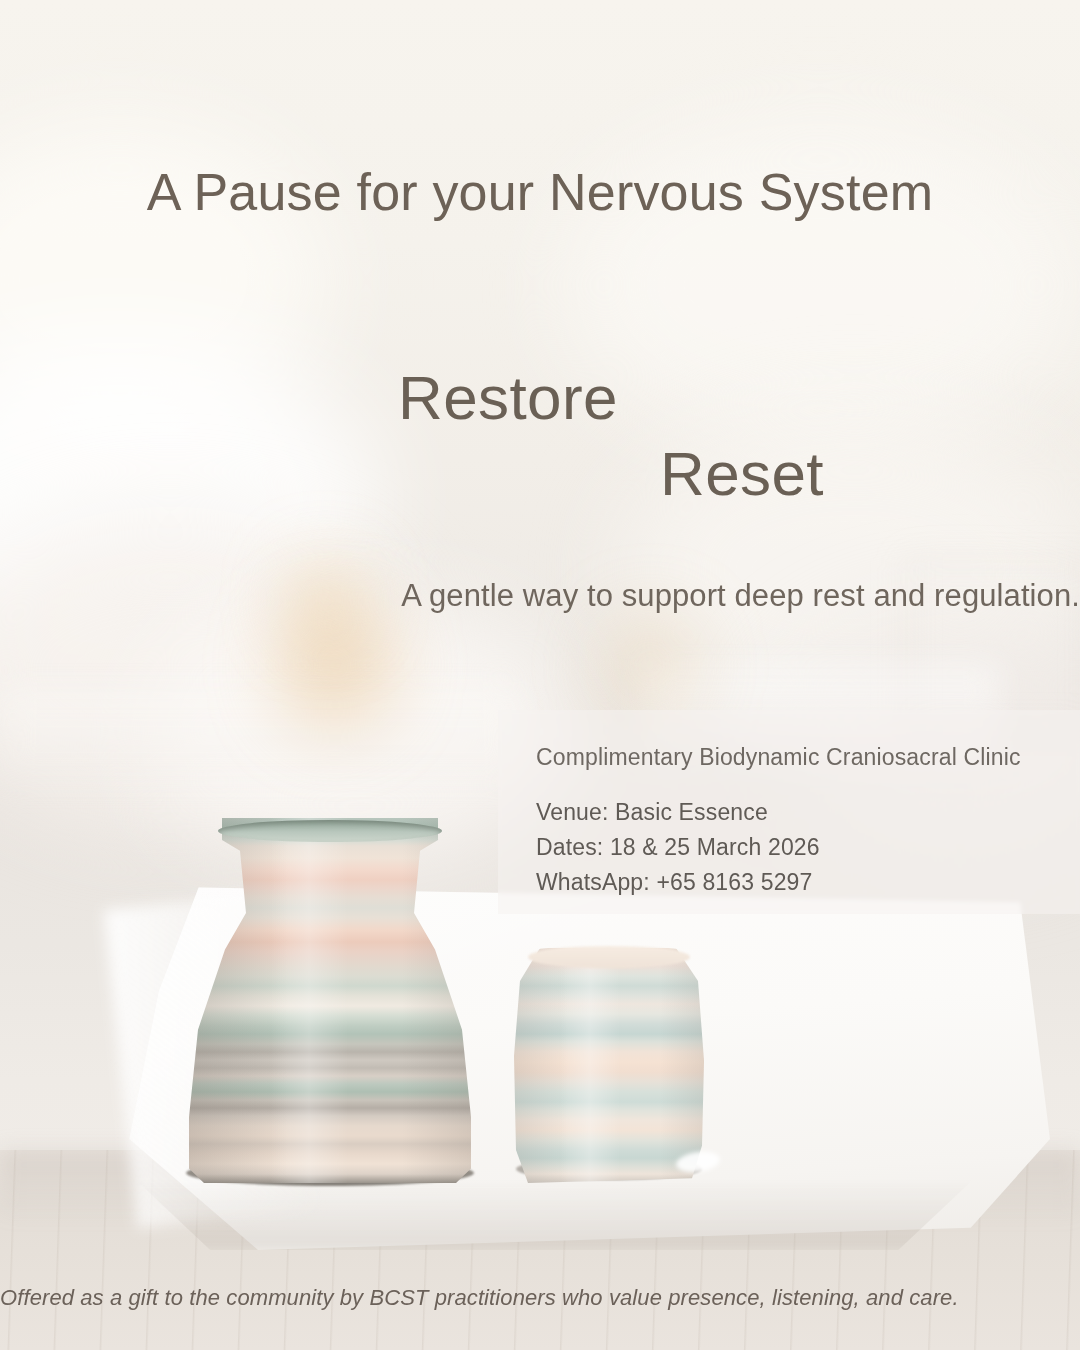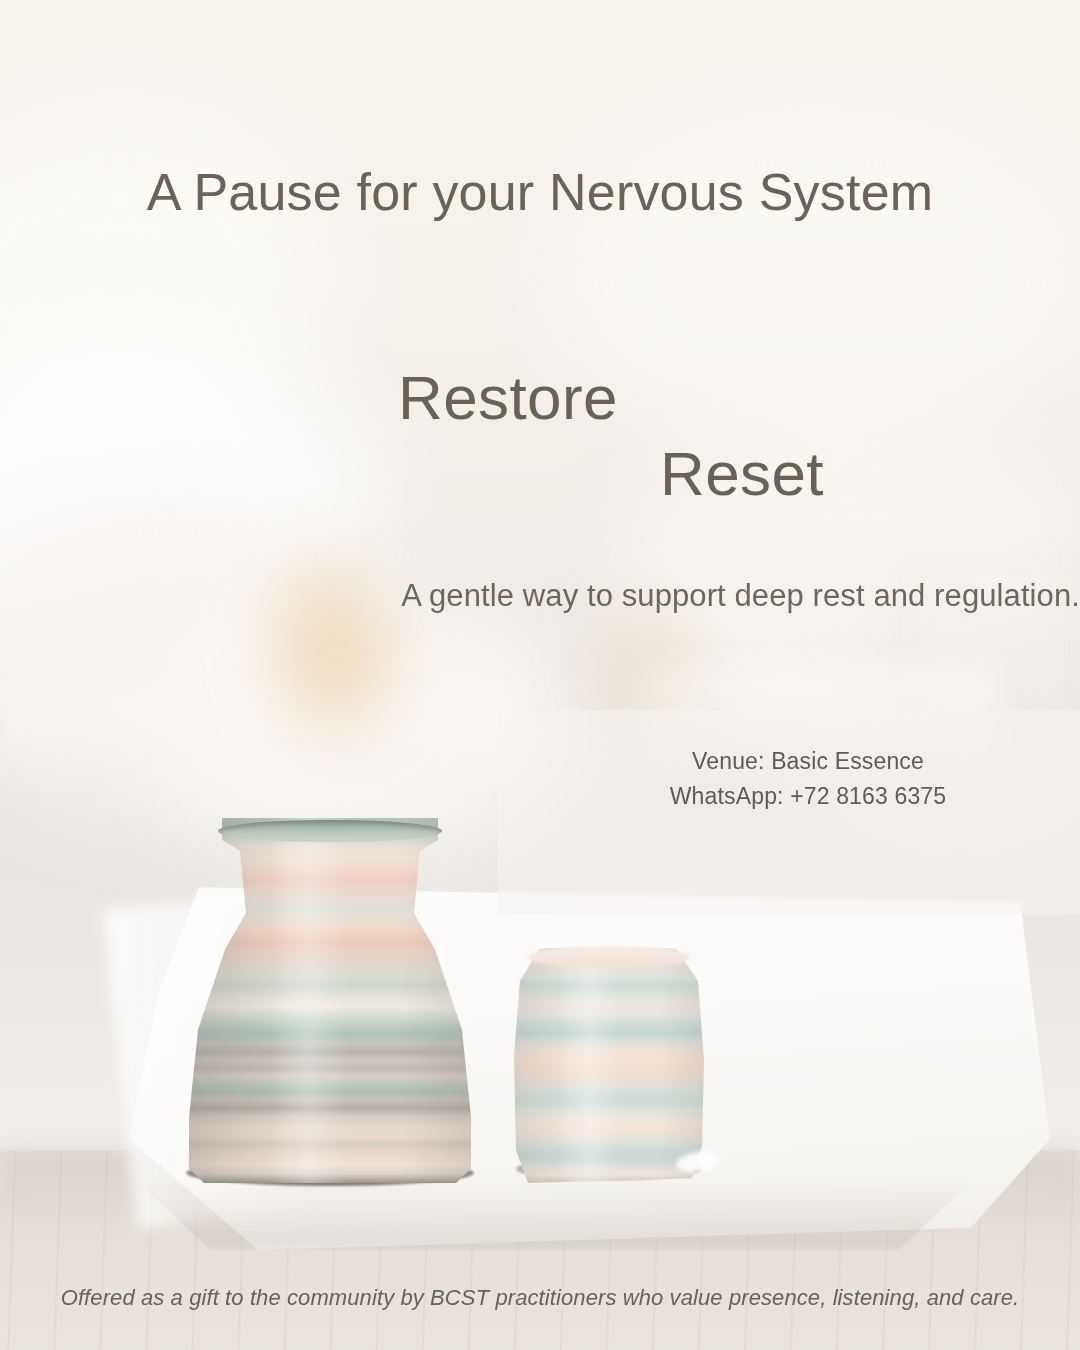--- a/index.html
+++ b/index.html
@@ -263,26 +263,25 @@
     font-size:23px;
     color:#6e6862;
     letter-spacing:.15px;
     margin-bottom:24px;
   }
   .info-line{
     font-size:23px;
     color:#5f5a55;
     letter-spacing:.15px;
     line-height:1.52;
-    text-align:center;
   }
 
   .footnote{
     position:absolute;left:0;right:0;top:1285px;
-    text-align:center;
+    text-align:left;
     font-size:22px;
     font-style:italic;
     color:#6b6159;
     letter-spacing:.1px;
   }
 </style>
 </head>
 <body>
 
 <div class="poster">
@@ -334,19 +333,21 @@
   </div>
 
   <div class="title">A Pause for your Nervous System</div>
 
   <div class="word w-reset">Reset</div>
   <div class="word w-restore">Restore</div>
 
   <div class="subtitle">A gentle way to support deep rest and regulation.</div>
 
   <div class="info">
+    <div class="info-head">Complimentary Biodynamic Craniosacral Clinic</div>
     <div class="info-line">Venue: Basic Essence</div>
-    <div class="info-line">WhatsApp: +72 8163 6375</div>
+    <div class="info-line">Dates: 18 &amp; 25 March 2026</div>
+    <div class="info-line">WhatsApp: +65 8163 5297</div>
   </div>
 
   <div class="footnote">Offered as a gift to the community by BCST practitioners who value presence, listening, and care.</div>
 
 </div>
 
 </body></html>

